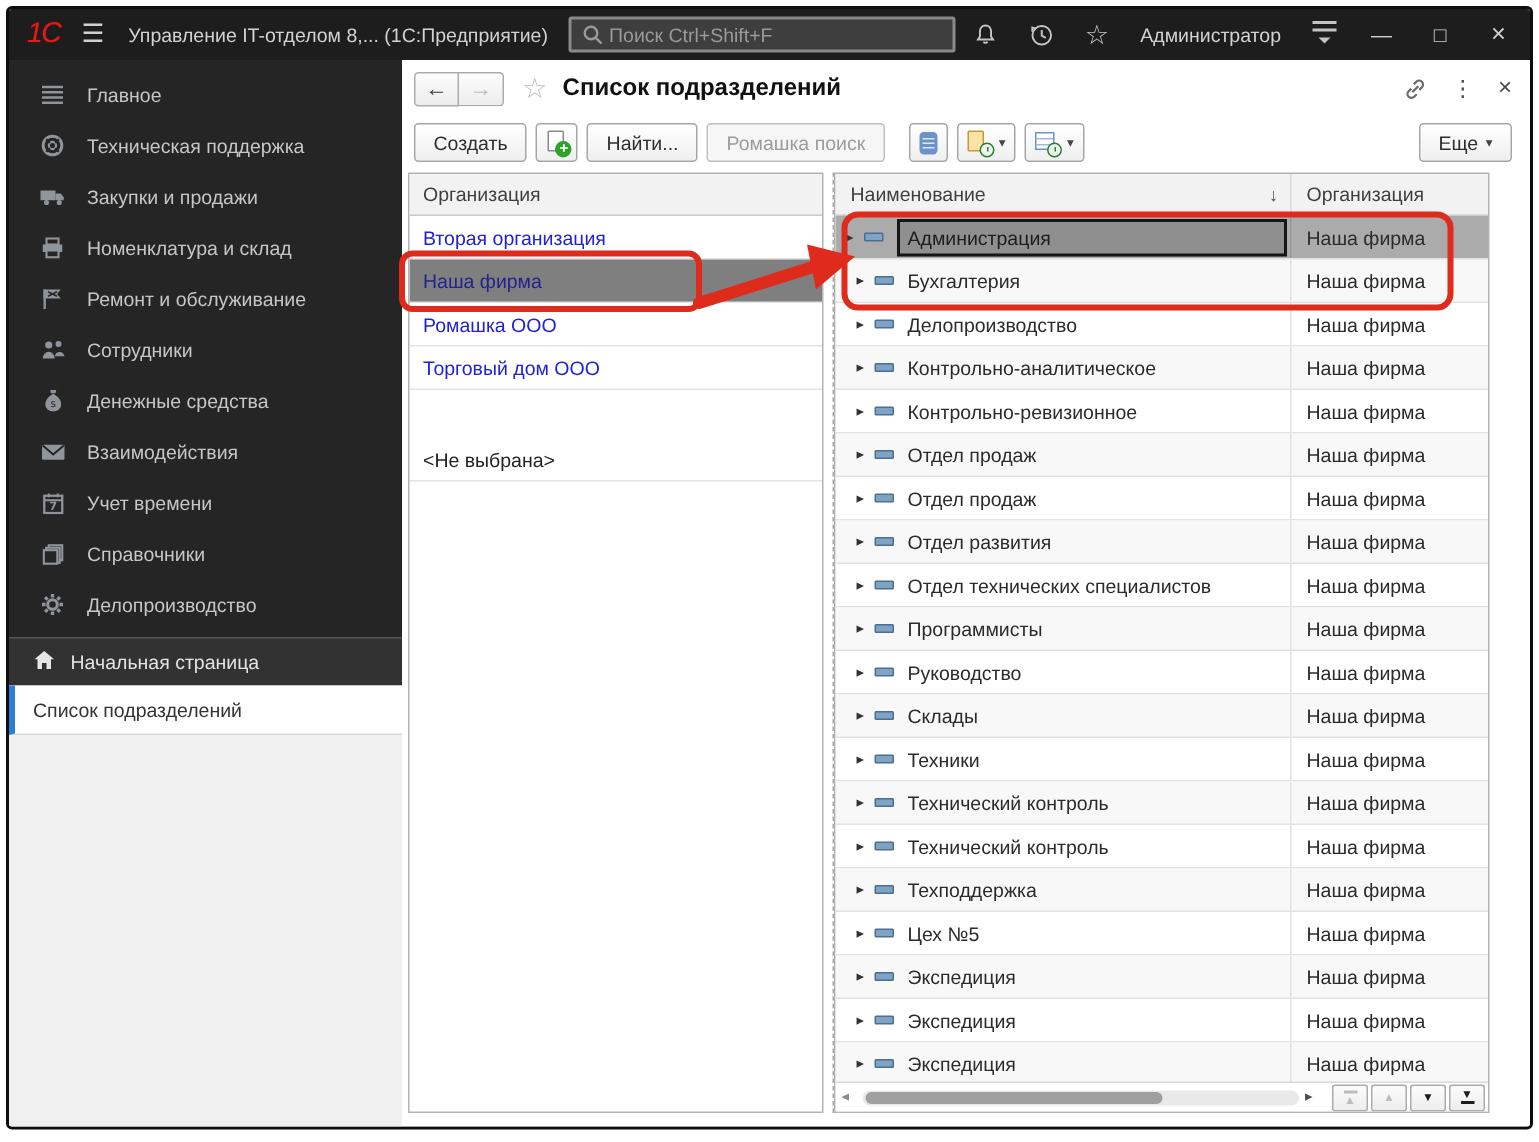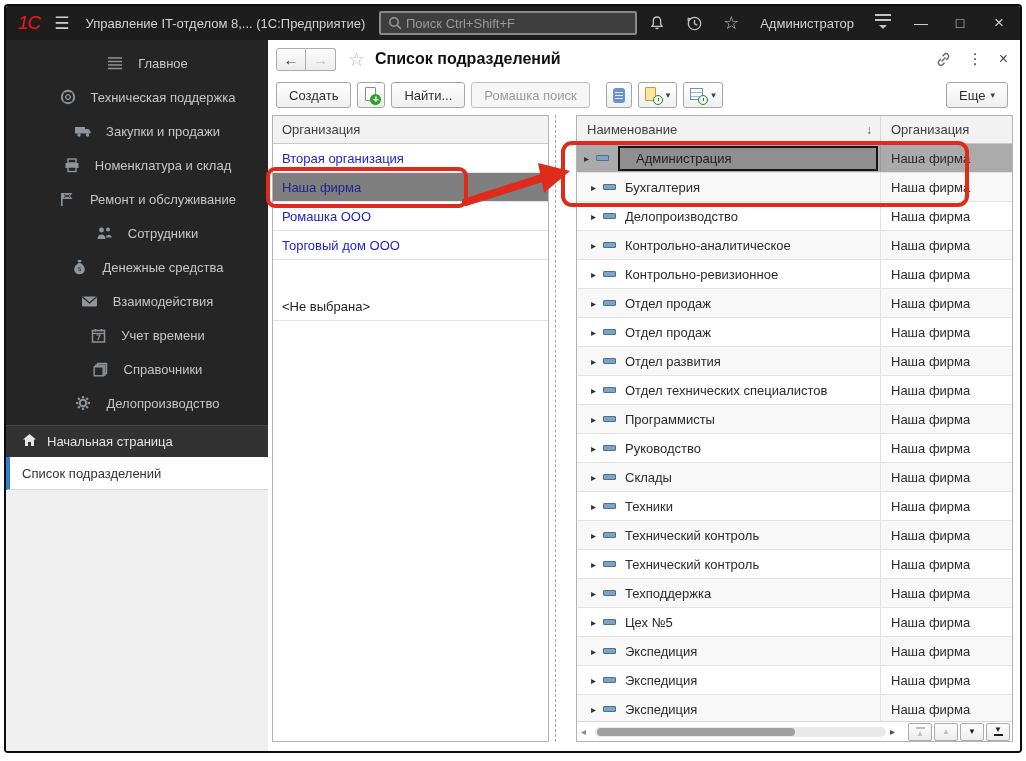--- a/index.html
+++ b/index.html
@@ -32,21 +32,21 @@
   .svc-lines { display:flex; flex-direction:column; gap:3px; align-items:center; }
   .svc-lines i { display:block; width:16px; height:2px; background:#c4c4c4; }
   .svc-lines .car { width:0; height:0; border:4px solid transparent; border-top-color:#c4c4c4; margin-top:1px; }
 
   
   .body-row { flex:1; display:flex; min-height:0; }
 
   
   .sidebar { width:262px; flex:none; display:flex; flex-direction:column; background:#f0f0f0; }
   .side-menu { height:385px; background:#252525; padding-top:6px; }
-  .side-item { height:34px; display:flex; align-items:center; padding-left:20px; cursor:pointer;justify-content:center; }
+  .side-item { height:34px; display:flex; align-items:center; padding-left:20px; cursor:pointer; }
   .side-item .icon { width:18px; height:18px; margin-right:14px; display:flex;
     align-items:center; justify-content:center; color:#8f959b; }
   .side-item .lbl { color:#c6c6c6; font-size:13px; }
   .home-row { height:32px; background:#323232; border-top:1px solid #454545;
     display:flex; align-items:center; padding-left:16px; cursor:pointer; }
   .home-row .lbl { color:#e3e3e3; margin-left:10px; }
   .open-tab { height:33px; background:#fff; border-left:4px solid #2e7fd4;
     border-bottom:1px solid #d7d7d7; display:flex; align-items:center; padding-left:12px;
     color:#333; cursor:pointer; }
   .tab-area { flex:1; background:#f0f0f0; }
@@ -92,21 +92,21 @@
     border:1px solid #6b93c9; }
   .ico-tableclock .grid i { position:absolute; left:0; right:0; height:1px; background:#9db9dd; }
   .ico-tableclock .grid i:nth-child(1){top:3px} .ico-tableclock .grid i:nth-child(2){top:7px}
 
   
   .content { flex:1; position:relative; min-height:0; }
   .panel { position:absolute; top:3px; height:627px; border:1px solid #b3b3b3; background:#fff; overflow:hidden; }
   .org-panel { left:4px; width:277px; }
   .splitter { position:absolute; left:287px; top:3px; height:627px; width:0;
     border-left:1px dashed #a8a8a8; }
-  .table-panel { left:308px; width:437px; }
+  .table-panel { left:288px; width:437px; }
 
   .panel-head { height:28px; background:#f2f2f2; border-bottom:1px solid #c9c9c9;
     display:flex; align-items:center; color:#3f3f3f; }
   .org-panel .panel-head { padding-left:9px; }
 
   .org-row { height:29px; display:flex; align-items:center; padding-left:9px;
     border-bottom:1px solid #e3e3e3; cursor:pointer; white-space:nowrap; }
   .org-row.link { color:#2121d6; }
   .org-row.plain { color:#222;margin-top:32px; }
   .org-row.selected { background:#7f7f7f; color:#23238f; }
@@ -123,21 +123,21 @@
     border-right:1px solid #e2e2e2; white-space:nowrap; overflow:hidden; }
   .t-row .c-org { flex:1; display:flex; align-items:center; padding-left:10px; color:#2b2b2b; white-space:nowrap; }
   .t-row .tri { color:#333; font-size:10px; width:12px; flex:none; }
   .t-row .grp { width:13px; height:6px; background:#7fa3c2; border:1px solid #4a6f93; border-radius:1px;
     margin-right:9px; flex:none; }
   .t-row .nm { color:#2b2b2b; }
   .t-row.selected { background:#ababab; }
   .t-row.selected .c-name { border-right-color:#9a9a9a; padding:0; }
   .cell-focus { display:flex; align-items:center; width:100%; height:100%; padding-left:7px; }
   .t-row.selected .cell-focus .namebox { flex:1; height:25px; margin-right:2px; background:#8f8f8f;
-    border:2px solid #151515; display:flex; align-items:center; padding-left:16px; color:#1d1d1d; }
+    border:2px solid #151515; display:flex; align-items:center; padding-left:5px; color:#1d1d1d; }
 
   
   .scroll-strip { position:absolute; left:0; right:0; bottom:0; height:20px; background:#fff;
     border-top:1px solid #d9d9d9; display:flex; align-items:center; padding:0 2px 0 4px; }
   .s-arrow { color:#8a8a8a; font-size:10px; width:10px; flex:none; cursor:pointer; }
   .s-arrow.dark { color:#4d4d4d; }
   .s-track { flex:1; height:10px; background:#e9e9e9; border-radius:5px; margin:0 4px; position:relative; }
   .s-thumb { position:absolute; left:2px; top:1px; height:8px; width:68%; background:#9f9f9f; border-radius:4px; }
   .pg-btns { display:flex; gap:2px; margin-left:8px; }
   .pg-btn { width:24px; height:18px; border:1px solid #ababab; border-radius:2px;

